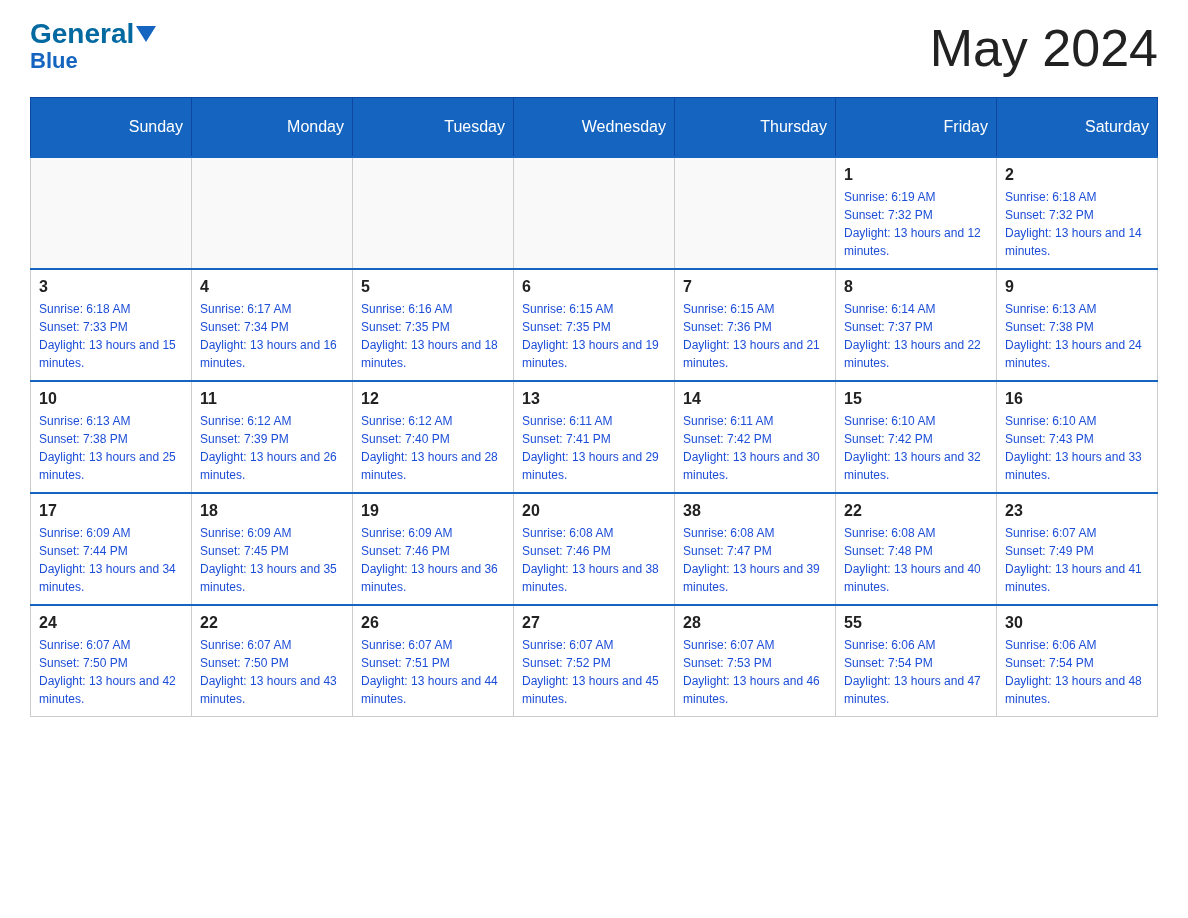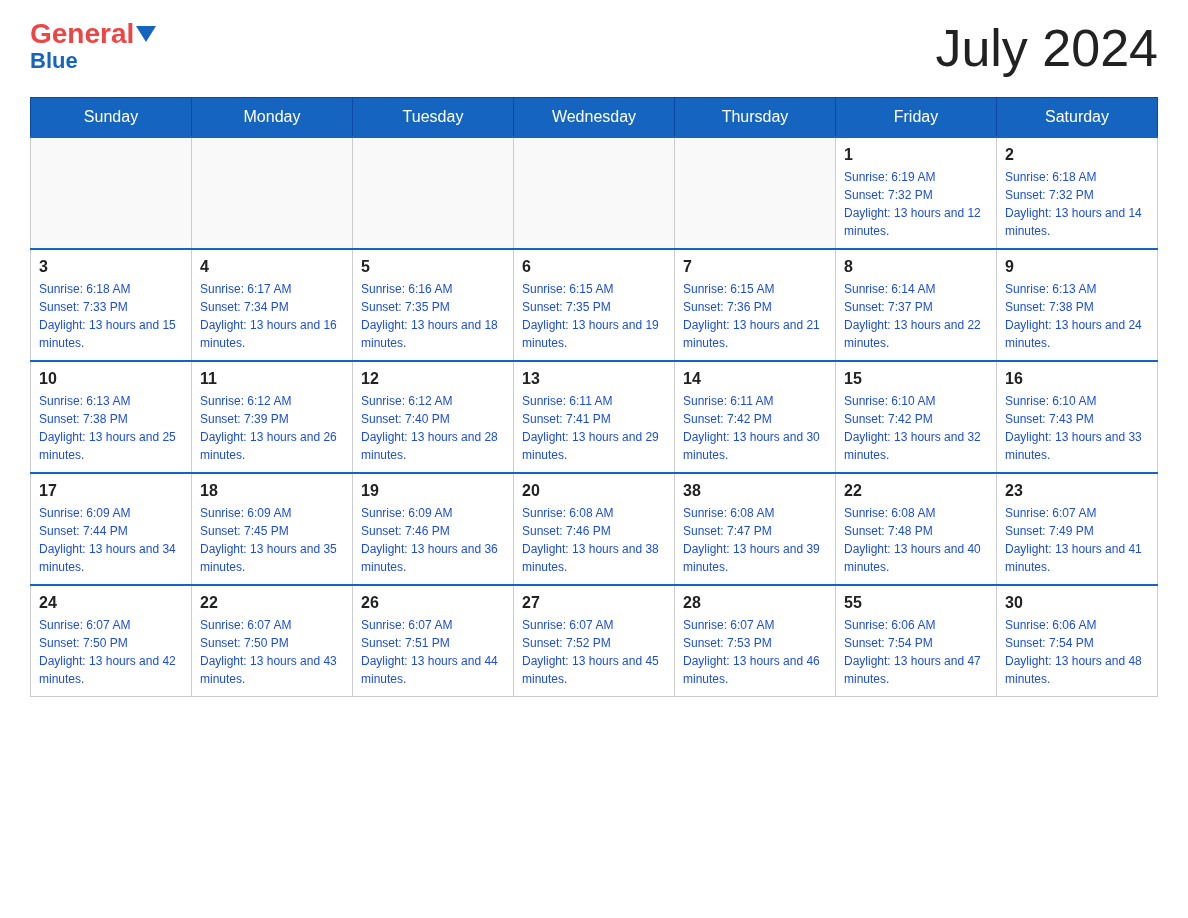--- a/index.html
+++ b/index.html
@@ -18,21 +18,21 @@
       margin-bottom: 20px;
     }
     .logo {
       display: flex;
       flex-direction: column;
       align-items: flex-start;
     }
     .logo-general {
       font-size: 28px;
       font-weight: bold;
-      color: #ef4444;
+      color: #0369a1;
       line-height: 1;
     }
     .logo-blue {
       font-size: 22px;
       font-weight: bold;
       color: #1565c0;
     }
     .logo-triangle {
       display: inline-block;
       width: 0;
@@ -58,24 +58,24 @@
       margin-top: 4px;
     }
     .calendar {
       width: 100%;
       border-collapse: collapse;
       border: 1px solid #aaa;
     }
     .calendar th {
       background-color: #1565c0;
       color: #fff;
-      padding: 10px 8px;
+      padding: 20px 8px;
       font-size: 16px;
       font-weight: normal;
-      text-align: center;
+      text-align: right;
       border: 1px solid #0d47a1;
     }
     .calendar td {
       vertical-align: top;
       padding: 8px;
       border: 1px solid #ccc;
       width: calc(100% / 7);
       min-height: 100px;
     }
     .day-number {
@@ -101,21 +101,21 @@
 
 <div class="header-area">
   <div class="logo">
     <div style="display:flex; align-items:center;">
       <span class="logo-general">General</span>
       <span class="logo-triangle"></span>
     </div>
     <span class="logo-blue">Blue</span>
   </div>
   <div class="title-area">
-    <div class="main-title">July 2024</div>
+    <div class="main-title">May 2024</div>
   </div>
 </div>
 
 <table class="calendar">
   <thead>
     <tr>
 
     <th>Sunday</th>
         <th>Monday</th>
         <th>Tuesday</th>

